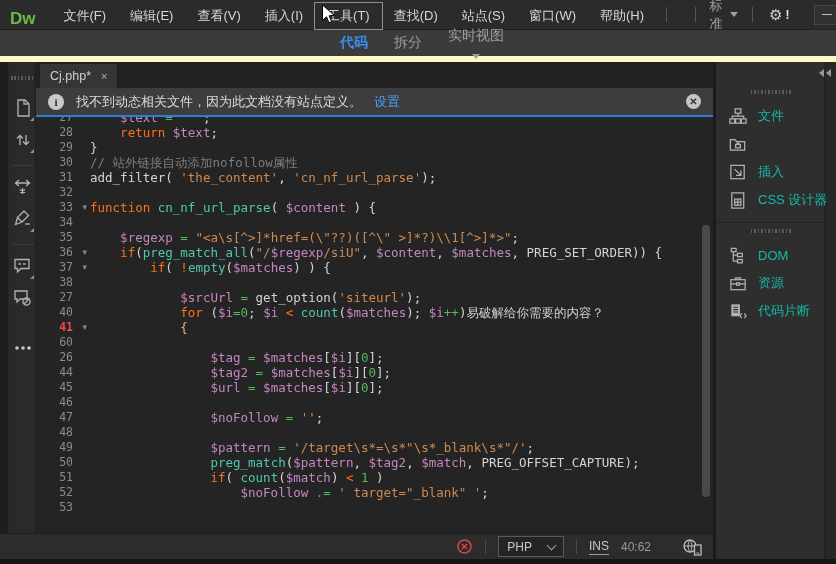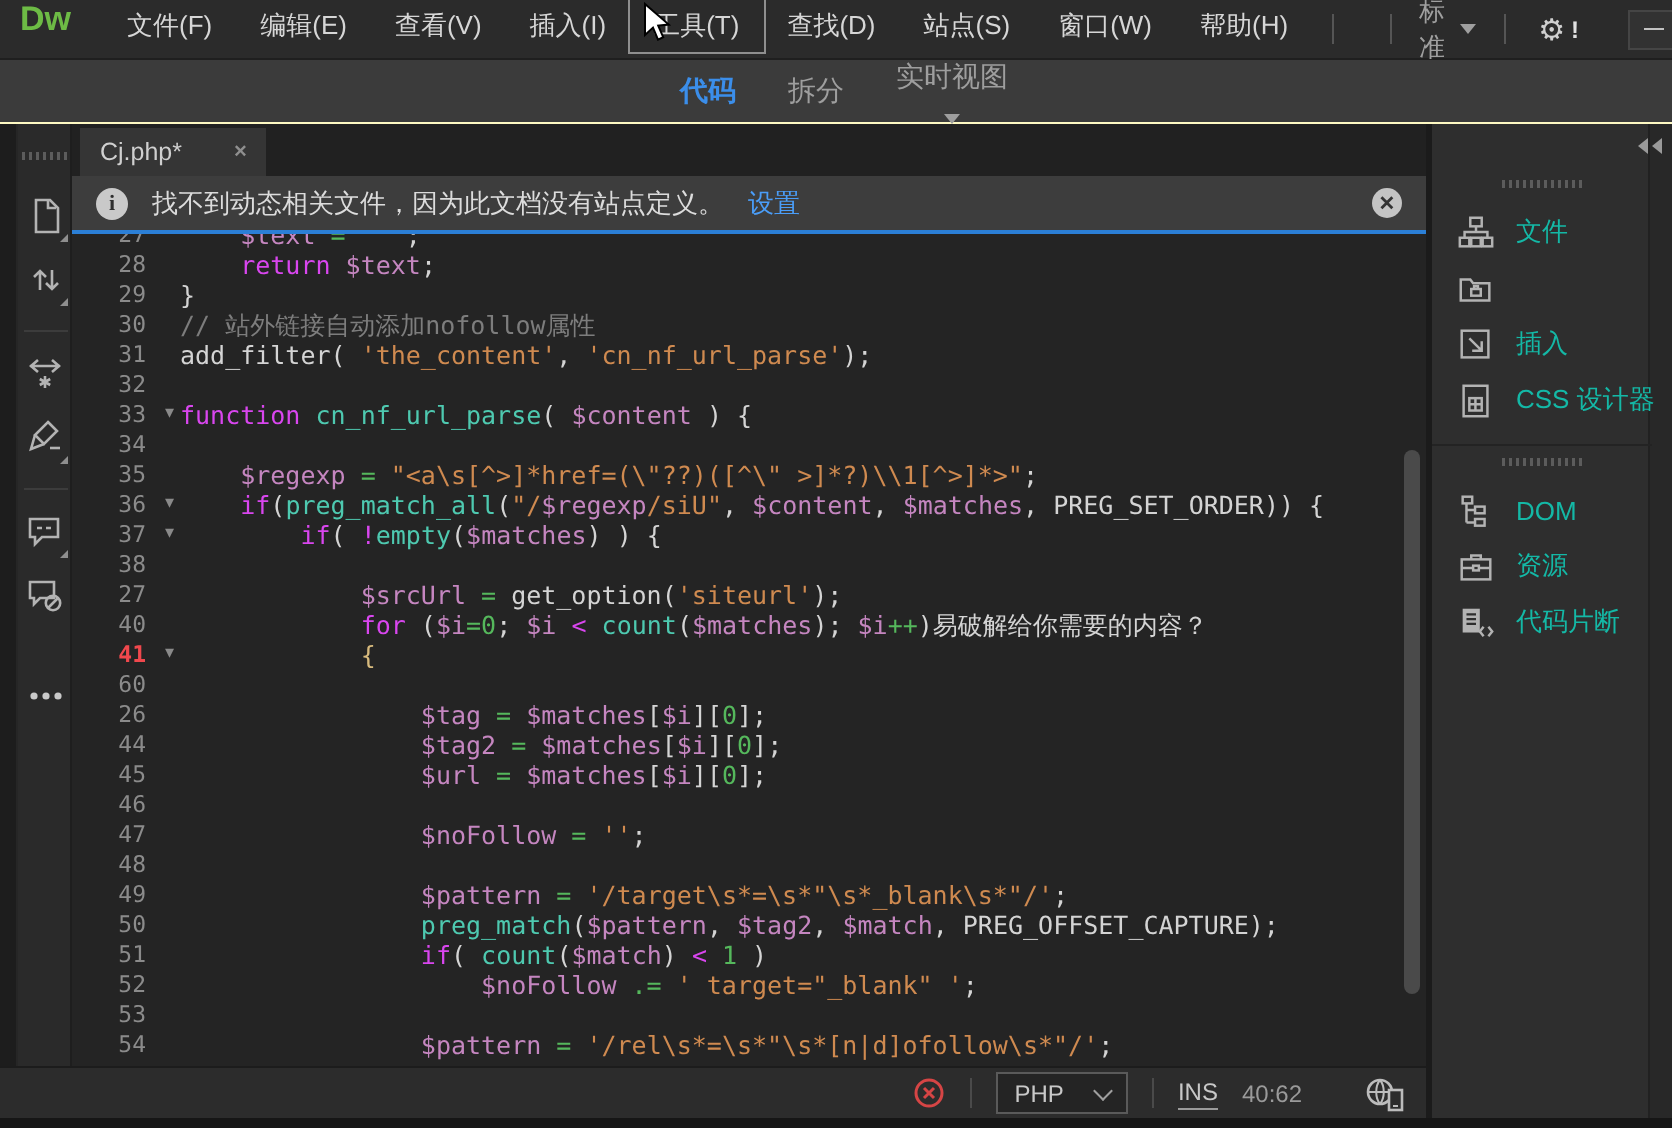--- a/index.html
+++ b/index.html
@@ -5,58 +5,58 @@
   html,body{margin:0;padding:0;}
   body{
     width:836px;height:564px;position:relative;overflow:hidden;
     background:#161616;font-family:"Liberation Sans",sans-serif;
     -webkit-font-smoothing:antialiased;
   }
   .abs{position:absolute;}
 
   
   .menubar{left:0;top:0;width:836px;height:30px;background:#2b2b2b;border-bottom:1px solid #1f1f1f;
-    display:flex;align-items:flex-start;box-sizing:border-box;}
+    display:flex;align-items:flex-end;box-sizing:border-box;}
   .logo{color:#6dbb45;font-weight:bold;font-size:17px;margin:0 16px 0 10px;letter-spacing:0;}
   .menu-item{color:#d6d6d6;font-size:13px;padding:4px 12px;position:relative;white-space:nowrap;}
   .menu-item.hovered{outline:1px solid #8f8f8f;}
   .cursor-arrow{position:absolute;left:6px;top:1px;pointer-events:none;}
   .menubar-right{margin-left:auto;display:flex;align-items:center;height:100%;}
   .vdiv{width:1px;height:15px;background:#555;margin:0 10px;}
   .workspace{color:#9f9f9f;font-size:13px;display:flex;align-items:center;gap:7px;padding:0 4px;}
   .caret-down{width:0;height:0;border-left:4px solid transparent;border-right:4px solid transparent;border-top:5px solid #9f9f9f;display:inline-block;}
   .gear{color:#cfcfcf;font-size:15px;display:flex;align-items:center;gap:3px;padding:0 6px;}
   .gear b{font-size:12px;color:#e0e0e0;}
   .win-controls{display:flex;gap:7px;margin:0 14px 0 18px;}
   .win-btn{width:27px;height:20px;border:1px solid #454545;background:#323232;color:#c2c2c2;
     display:flex;align-items:center;justify-content:center;font-size:11px;box-sizing:border-box;}
   .win-btn .mn{width:10px;height:1.5px;background:#c2c2c2;}
 
   
-  .viewbar{left:0;top:30px;width:836px;height:32px;background:#3b3b3b;border-bottom:1px solid #fef9c3;
+  .viewbar{left:0;top:30px;width:836px;height:32px;background:#3b3b3b;border-bottom:6px solid #fef9c3;
     display:flex;align-items:center;box-sizing:border-box;}
   .viewbar .modes{margin-left:340px;display:flex;align-items:center;gap:26px;}
   .mode{font-size:14px;color:#9e9e9e;}
   .mode.active{color:#3b8eea;font-weight:bold;}
   .mode-live{display:flex;align-items:center;gap:9px;flex-direction:column;}
   .mode-live .caret-down{border-top-color:#9e9e9e;}
 
   
   .rail{left:0;top:62px;width:36px;height:471px;background:#2a2a2a;border-right:1px solid #1e1e1e;box-sizing:border-box;}
   .rail-edge{position:absolute;left:0;top:0;width:9px;height:100%;background:#1d1d1d;border-right:1px solid #262626;box-sizing:border-box;}
   .rail-items{position:absolute;left:9px;top:0;width:27px;display:flex;flex-direction:column;align-items:center;padding-top:14px;}
   .drag-dots{width:24px;height:4px;background:repeating-linear-gradient(90deg,#5c5c5c 0 1.5px,transparent 1.5px 3.5px);margin-bottom:14px;}
   .rail-ico{width:24px;height:24px;margin:4px 0;position:relative;display:flex;align-items:center;justify-content:center;}
   .rail-sep{width:22px;height:1px;background:#3c3c3c;margin:7px 0;}
   .rail-gap{height:18px;}
   .corner{position:absolute;right:1px;bottom:1px;width:0;height:0;border-left:4px solid transparent;border-bottom:4px solid #8f8f8f;}
 
   
   .tabbar{left:36px;top:62px;width:677px;height:26px;background:#212121;display:flex;align-items:flex-end;}
-  .tab{height:24px;margin-left:4px;background:#353535;display:flex;align-items:center;padding:0 10px;gap:26px;}
+  .tab{height:24px;margin-left:4px;background:#353535;display:flex;align-items:center;padding:0 10px;gap:10px;}
   .tab-title{color:#cfcfcf;font-size:12.5px;}
   .tab-close{color:#8f8f8f;font-size:11px;font-weight:bold;}
 
   .infobar{left:36px;top:88px;width:677px;height:29px;background:#3d3d3d;border-bottom:2px solid #2b7fd6;
     box-sizing:border-box;display:flex;align-items:center;padding:0 12px;}
   .info-ico{width:16px;height:16px;border-radius:50%;background:#c9c9c9;color:#2e2e2e;font-size:11px;font-weight:bold;
     font-family:"Liberation Serif",serif;display:flex;align-items:center;justify-content:center;margin-right:12px;flex:none;}
   .info-text{color:#dcdcdc;font-size:13px;}
   .info-link{color:#4a9df8;font-size:13px;margin-left:12px;}
   .info-close{margin-left:auto;width:15px;height:15px;border-radius:50%;background:#c4c4c4;color:#333;
@@ -64,21 +64,21 @@
 
   
   .editor{left:36px;top:117px;width:677px;height:416px;background:#242424;overflow:hidden;}
   .code-inner{margin-top:-7px;}
   .crow{display:flex;height:15px;line-height:15px;white-space:pre;}
   .gut{flex:none;width:54px;box-sizing:border-box;text-align:right;padding-right:17px;color:#8b8b8b;
     font-size:11.5px;font-family:"DejaVu Sans Mono",monospace;position:relative;}
   .gut.red{color:#f0484d;font-weight:bold;}
   .fold{position:absolute;right:3px;top:0;font-size:9px;color:#8a8a8a;font-family:"DejaVu Sans",sans-serif;}
   .ct{font-family:"DejaVu Sans Mono",monospace;font-size:12.5px;color:#d4d4d4;}
-  .t-k{color:#d946ef;} .t-v{color:#c586c0;} .t-f{color:#4ec9b0;} .t-s{color:#cf8a50;}
+  .t-k{color:#f97316;} .t-v{color:#c586c0;} .t-f{color:#4ec9b0;} .t-s{color:#cf8a50;}
   .t-o,.t-n{color:#55b85c;} .t-c{color:#7d7d7d;} .t-p{color:#d4d4d4;} .t-y{color:#d7ba7d;}
   .vscroll{position:absolute;right:1px;top:0;width:11px;height:100%;}
   .vthumb{position:absolute;left:1px;top:108px;width:8px;height:272px;background:#4a4a4a;border-radius:4px;}
 
   
   .statusbar{left:0;top:533px;width:713px;height:26px;background:#2c2c2c;border-top:1px solid #1c1c1c;
     box-sizing:border-box;display:flex;align-items:center;justify-content:flex-end;padding-right:10px;gap:12px;}
   .sdiv{width:1px;height:15px;background:#4a4a4a;}
   .php-select{height:19px;background:#242424;border:1px solid #5a5a5a;display:flex;align-items:center;
     gap:16px;padding:0 8px;color:#c8c8c8;font-size:12px;}
@@ -247,21 +247,20 @@
       <div class="crow"><span class="gut">44</span><span class="ct">                <span class="t-v">$tag2</span><span class="t-o"> = </span><span class="t-v">$matches</span><span class="t-p">[</span><span class="t-v">$i</span><span class="t-p">][</span><span class="t-n">0</span><span class="t-p">];</span></span></div>
       <div class="crow"><span class="gut">45</span><span class="ct">                <span class="t-v">$url</span><span class="t-o"> = </span><span class="t-v">$matches</span><span class="t-p">[</span><span class="t-v">$i</span><span class="t-p">][</span><span class="t-n">0</span><span class="t-p">];</span></span></div>
       <div class="crow"><span class="gut">46</span><span class="ct"></span></div>
       <div class="crow"><span class="gut">47</span><span class="ct">                <span class="t-v">$noFollow</span><span class="t-o"> = </span><span class="t-s">''</span><span class="t-p">;</span></span></div>
       <div class="crow"><span class="gut">48</span><span class="ct"></span></div>
       <div class="crow"><span class="gut">49</span><span class="ct">                <span class="t-v">$pattern</span><span class="t-o"> = </span><span class="t-s">'/target\s*=\s*"\s*_blank\s*"/'</span><span class="t-p">;</span></span></div>
       <div class="crow"><span class="gut">50</span><span class="ct">                <span class="t-f">preg_match</span><span class="t-p">(</span><span class="t-v">$pattern</span><span class="t-p">, </span><span class="t-v">$tag2</span><span class="t-p">, </span><span class="t-v">$match</span><span class="t-p">, PREG_OFFSET_CAPTURE);</span></span></div>
       <div class="crow"><span class="gut">51</span><span class="ct">                <span class="t-k">if</span><span class="t-p">( </span><span class="t-f">count</span><span class="t-p">(</span><span class="t-v">$match</span><span class="t-p">) </span><span class="t-k">&lt;</span><span class="t-p"> </span><span class="t-n">1</span><span class="t-p"> )</span></span></div>
       <div class="crow"><span class="gut">52</span><span class="ct">                    <span class="t-v">$noFollow</span><span class="t-o"> .= </span><span class="t-s">' target="_blank" '</span><span class="t-p">;</span></span></div>
       <div class="crow"><span class="gut">53</span><span class="ct"></span></div>
-      <div class="crow"><span class="gut">54</span><span class="ct">                <span class="t-v">$pattern</span><span class="t-o"> = </span><span class="t-s">'/rel\s*=\s*"\s*[n|d]ofollow\s*"/'</span><span class="t-p">;</span></span></div>
     </div>
   <div class="vscroll">
     <div class="vthumb"></div>
   </div>
 </div>
 
 <div class="abs statusbar">
   <svg width="17" height="17" viewBox="0 0 17 17">
     <circle cx="8.5" cy="8.5" r="6.5" fill="none" stroke="#d64545" stroke-width="1.5"></circle>
     <path d="M6 6 L11 11 M11 6 L6 11" stroke="#d64545" stroke-width="1.5"></path>

